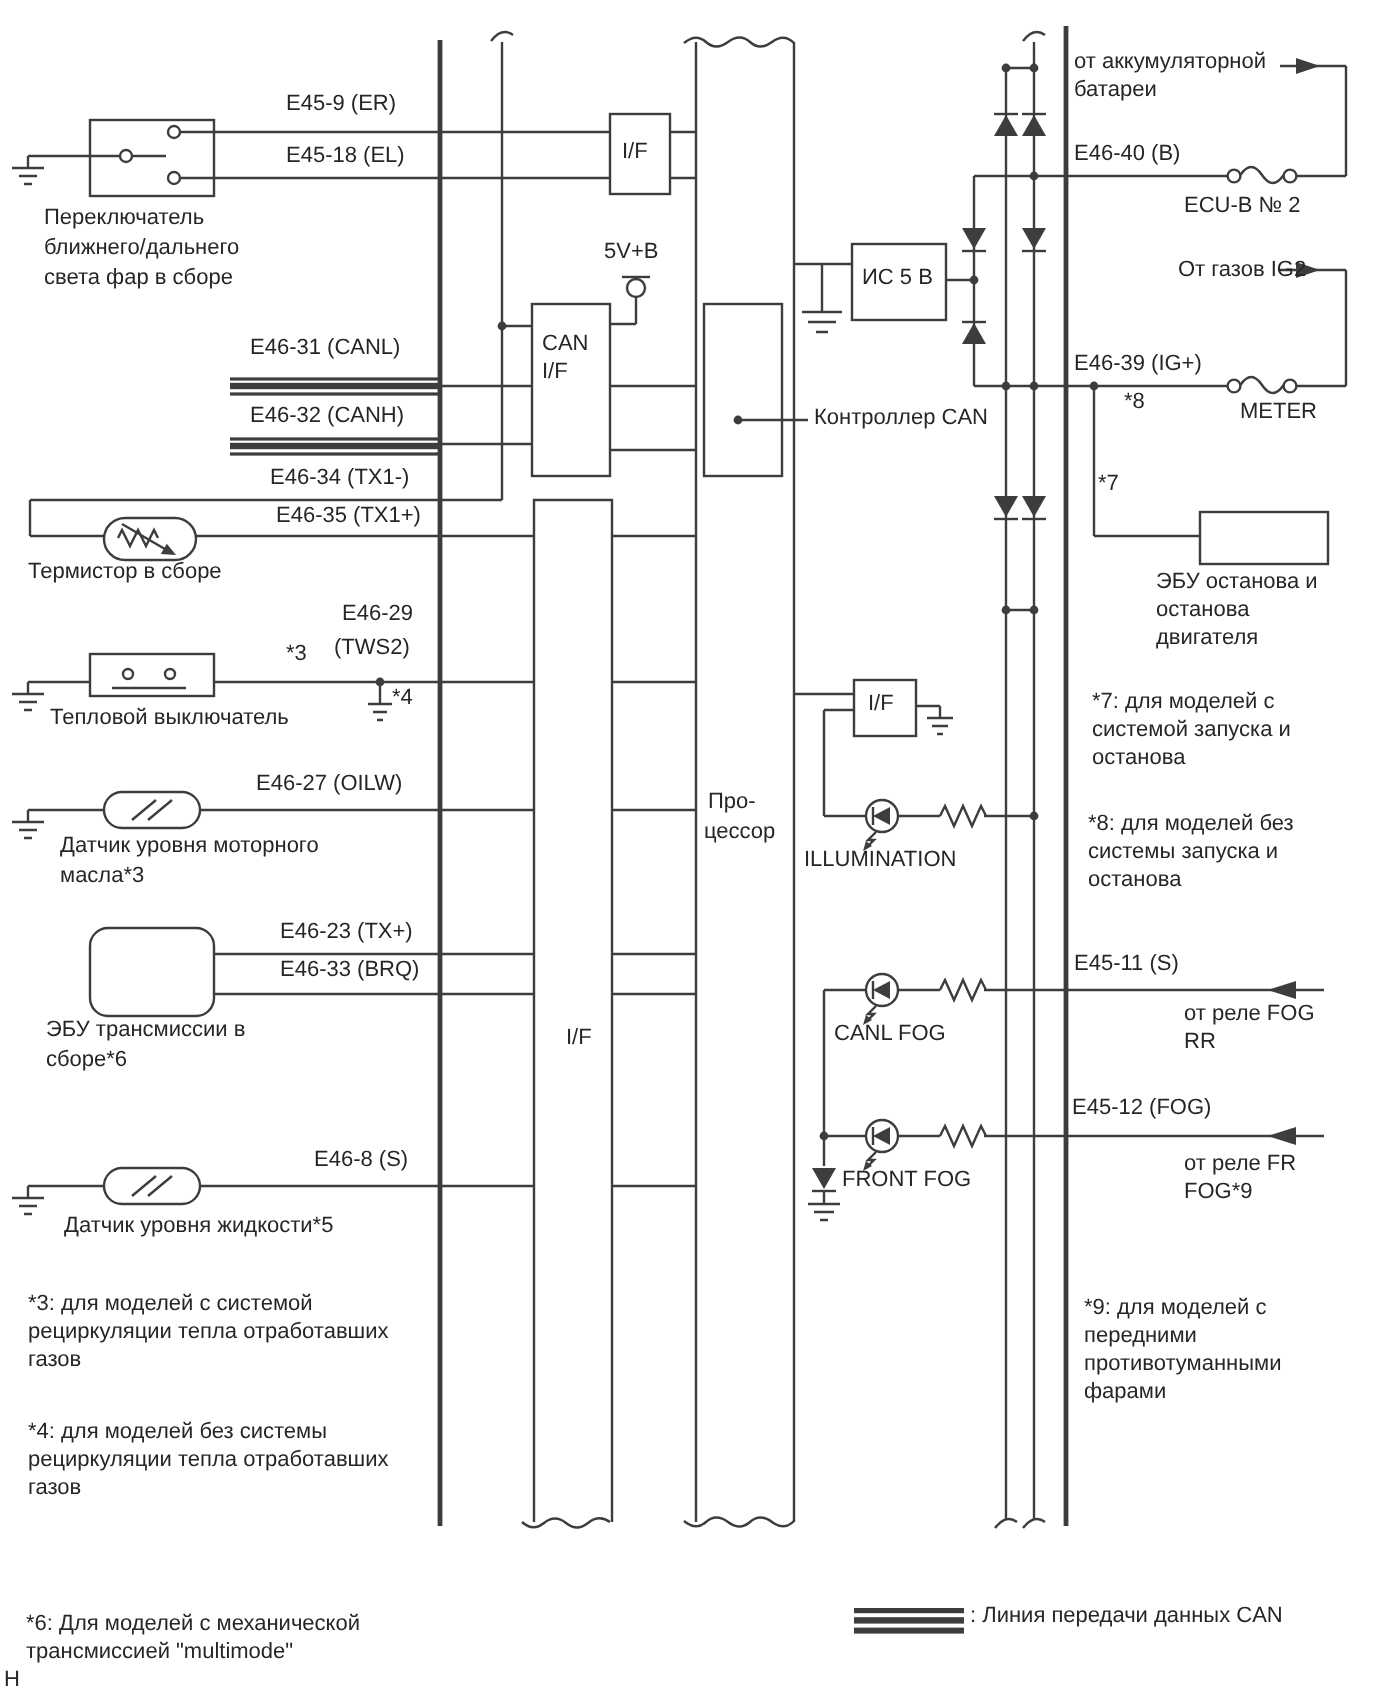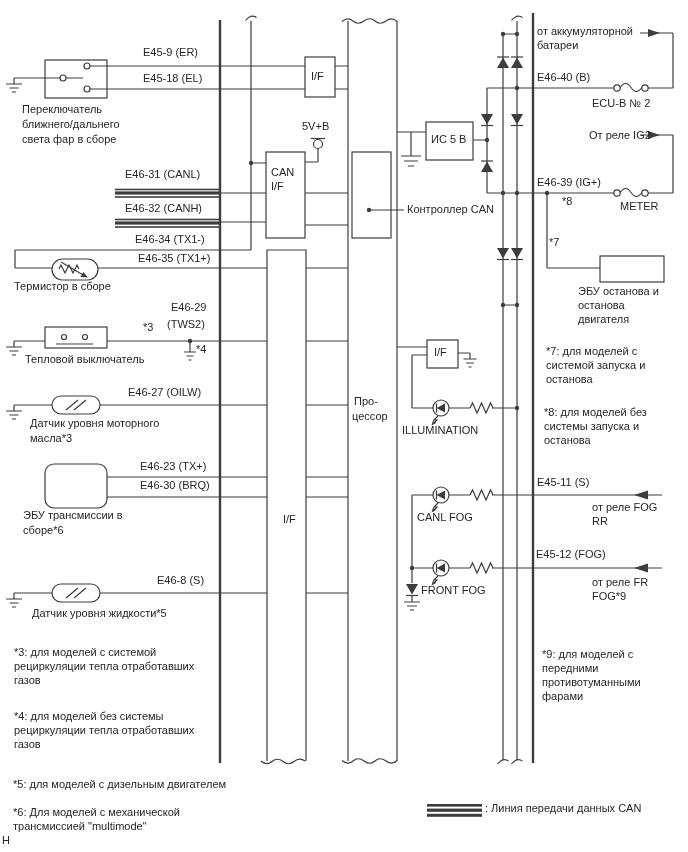--- a/index.html
+++ b/index.html
@@ -233,42 +233,41 @@
 <div class="lbl" style="left:14px;top:280px">Термистор в сборе</div>
 <div class="lbl" style="left:171px;top:301px">E46-29</div>
 <div class="lbl" style="left:167px;top:318px">(TWS2)</div>
 <div class="lbl" style="left:143px;top:321px">*3</div>
 <div class="lbl" style="left:196px;top:343px">*4</div>
 <div class="lbl" style="left:25px;top:353px">Тепловой выключатель</div>
 <div class="lbl" style="left:128px;top:386px">E46-27 (OILW)</div>
 <div class="lbl" style="left:30px;top:417px">Датчик уровня моторного</div>
 <div class="lbl" style="left:30px;top:432px">масла*3</div>
 <div class="lbl" style="left:140px;top:460px">E46-23 (TX+)</div>
-<div class="lbl" style="left:140px;top:479px">E46-30 (BRQ)</div>
+<div class="lbl" style="left:140px;top:479px">E46-33 (BRQ)</div>
 <div class="lbl" style="left:23px;top:509px">ЭБУ трансмиссии в</div>
 <div class="lbl" style="left:23px;top:524px">сборе*6</div>
 <div class="lbl" style="left:157px;top:574px">E46-8 (S)</div>
 <div class="lbl" style="left:32px;top:607px">Датчик уровня жидкости*5</div>
 
 <div class="lbl" style="left:14px;top:646px">*3: для моделей с системой</div>
 <div class="lbl" style="left:14px;top:660px">рециркуляции тепла отработавших</div>
 <div class="lbl" style="left:14px;top:674px">газов</div>
 <div class="lbl" style="left:14px;top:710px">*4: для моделей без системы</div>
 <div class="lbl" style="left:14px;top:724px">рециркуляции тепла отработавших</div>
 <div class="lbl" style="left:14px;top:738px">газов</div>
-<div class="lbl" style="left:13px;top:778px">*5: для моделей с дизельным двигателем</div>
 <div class="lbl" style="left:13px;top:806px">*6: Для моделей с механической</div>
 <div class="lbl" style="left:13px;top:820px">трансмиссией "multimode"</div>
 <div class="lbl" style="left:2px;top:834px">H</div>
 
 <div class="lbl" style="left:537px;top:25px">от аккумуляторной</div>
 <div class="lbl" style="left:537px;top:39px">батареи</div>
 <div class="lbl" style="left:537px;top:71px">E46-40 (B)</div>
 <div class="lbl" style="left:592px;top:97px">ECU-B № 2</div>
-<div class="lbl" style="left:589px;top:129px">От реле IG2</div>
+<div class="lbl" style="left:589px;top:129px">От газов IG2</div>
 <div class="lbl" style="left:537px;top:176px">E46-39 (IG+)</div>
 <div class="lbl" style="left:562px;top:195px">*8</div>
 <div class="lbl" style="left:620px;top:200px">METER</div>
 <div class="lbl" style="left:549px;top:236px">*7</div>
 <div class="lbl" style="left:578px;top:285px">ЭБУ останова и</div>
 <div class="lbl" style="left:578px;top:299px">останова</div>
 <div class="lbl" style="left:578px;top:313px">двигателя</div>
 <div class="lbl" style="left:546px;top:345px">*7: для моделей с</div>
 <div class="lbl" style="left:546px;top:359px">системой запуска и</div>
 <div class="lbl" style="left:546px;top:373px">останова</div>

